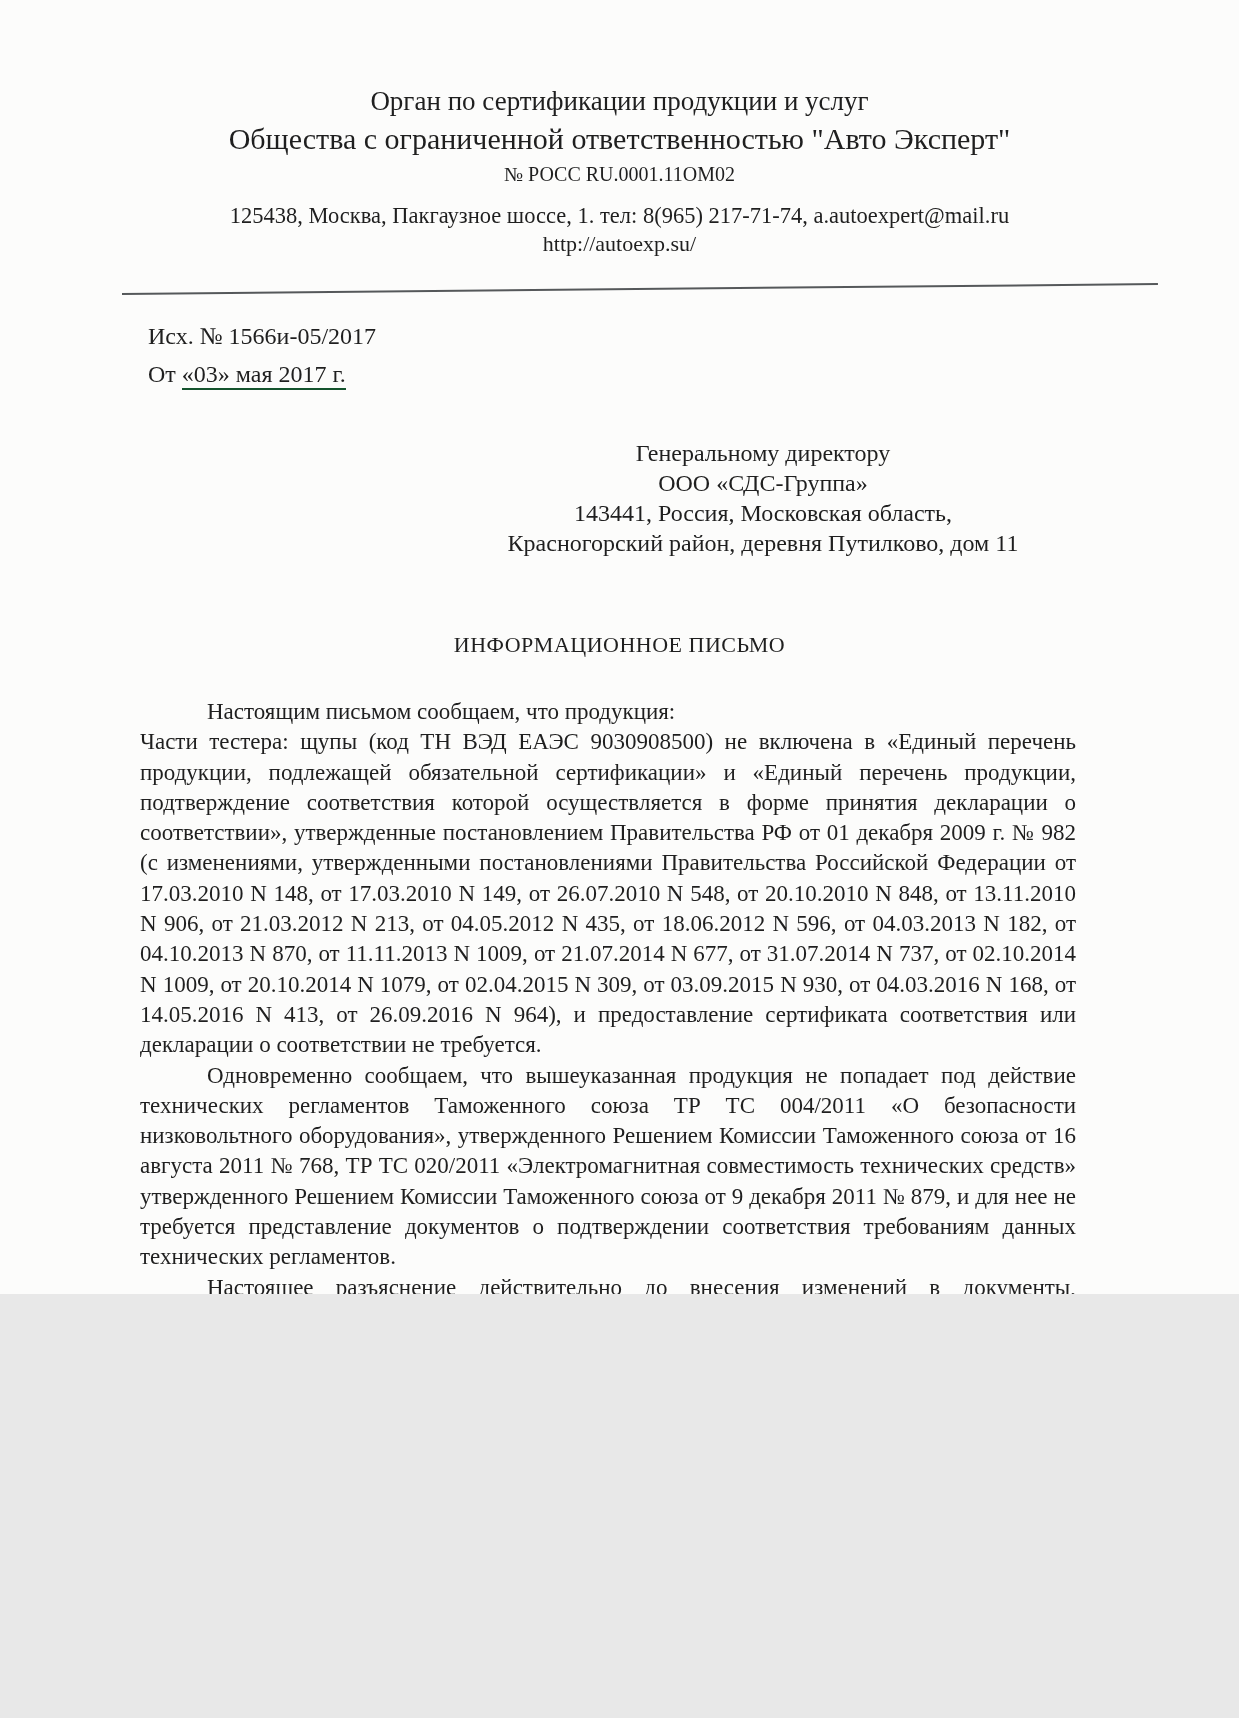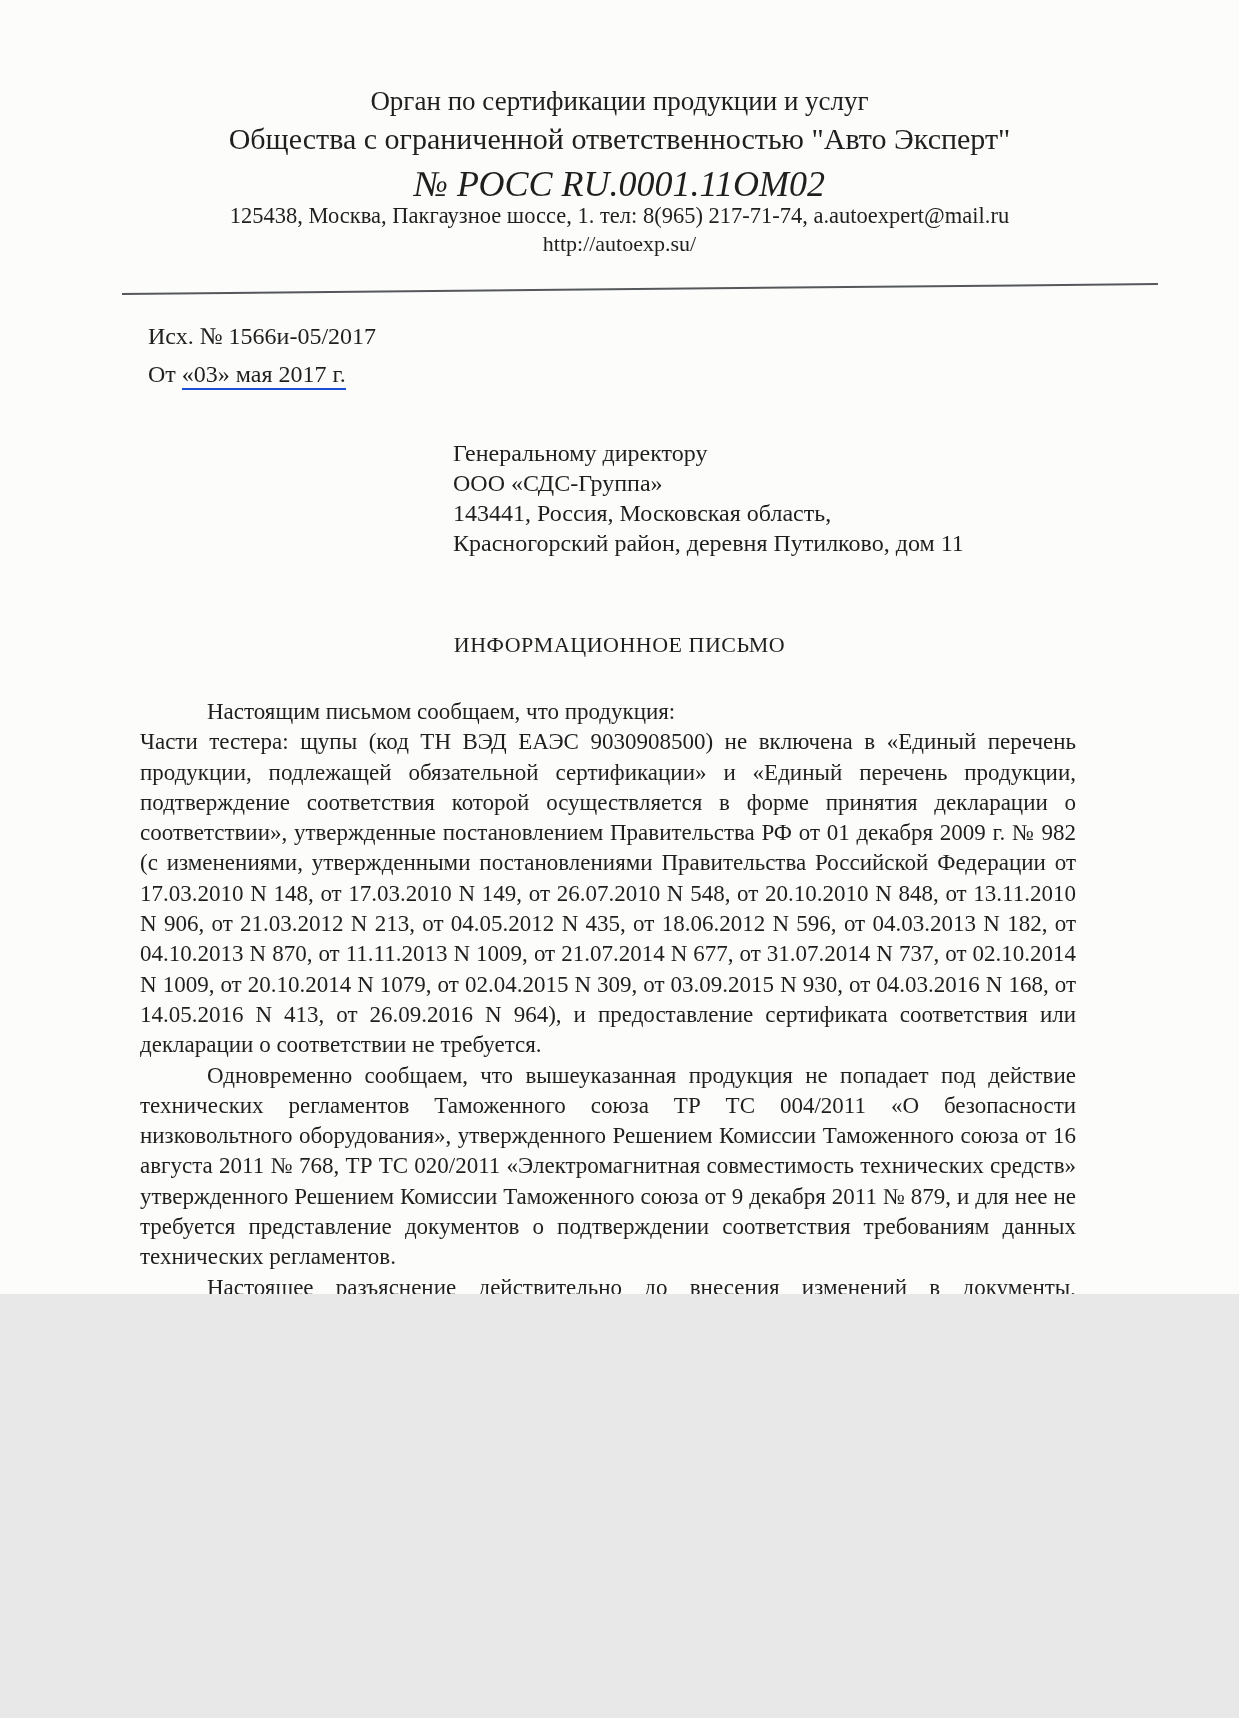--- a/index.html
+++ b/index.html
@@ -9,32 +9,32 @@
     margin:0 auto;
     background:#fcfcfb;
     overflow:hidden;
     font-family:"Liberation Serif","DejaVu Serif",serif;
     color:#1f1f1f;
   }
   .abs{position:absolute;}
   .center{left:0;width:1239px;text-align:center;}
   .hdr1{top:86px;font-size:27px;}
   .hdr2{top:122px;font-size:30px;}
-  .hdr3{top:163px;font-size:36px;font-style:italic;}
+  .hdr3{top:163px;font-size:20px;}
   .hdr4{top:203px;font-size:22.5px;}
   .hdr5{top:231px;font-size:22px;}
   .rule{
     top:293px;left:122px;width:1036px;height:0;
     border-top:2px solid #55585a;
     transform:rotate(-0.55deg);transform-origin:left center;
   }
   .refnum{top:323px;left:148px;font-size:24px;}
   .refdate{top:361px;left:148px;font-size:24px;}
-  .refdate .u{border-bottom:2px solid #1d4ed8;padding-bottom:1px;}
-  .addr{top:438px;right:166px;width:620px;text-align:left;font-size:24px;line-height:30px;}
+  .refdate .u{border-bottom:2px solid #14532d;padding-bottom:1px;}
+  .addr{top:438px;right:166px;width:620px;text-align:center;font-size:24px;line-height:30px;}
   .title{top:632px;font-size:22px;letter-spacing:0.5px;}
   .bodytext{
     top:697px;left:140px;width:936px;
     font-size:23px;line-height:30.3px;text-align:justify;
   }
   .bodytext p{margin:0;}
   .indent{text-indent:67px;}
   .sigpos{top:1486px;left:392px;font-size:23.5px;white-space:nowrap;}
   .sigorg{top:1549px;left:420px;font-size:24px;}
   .sigline{

